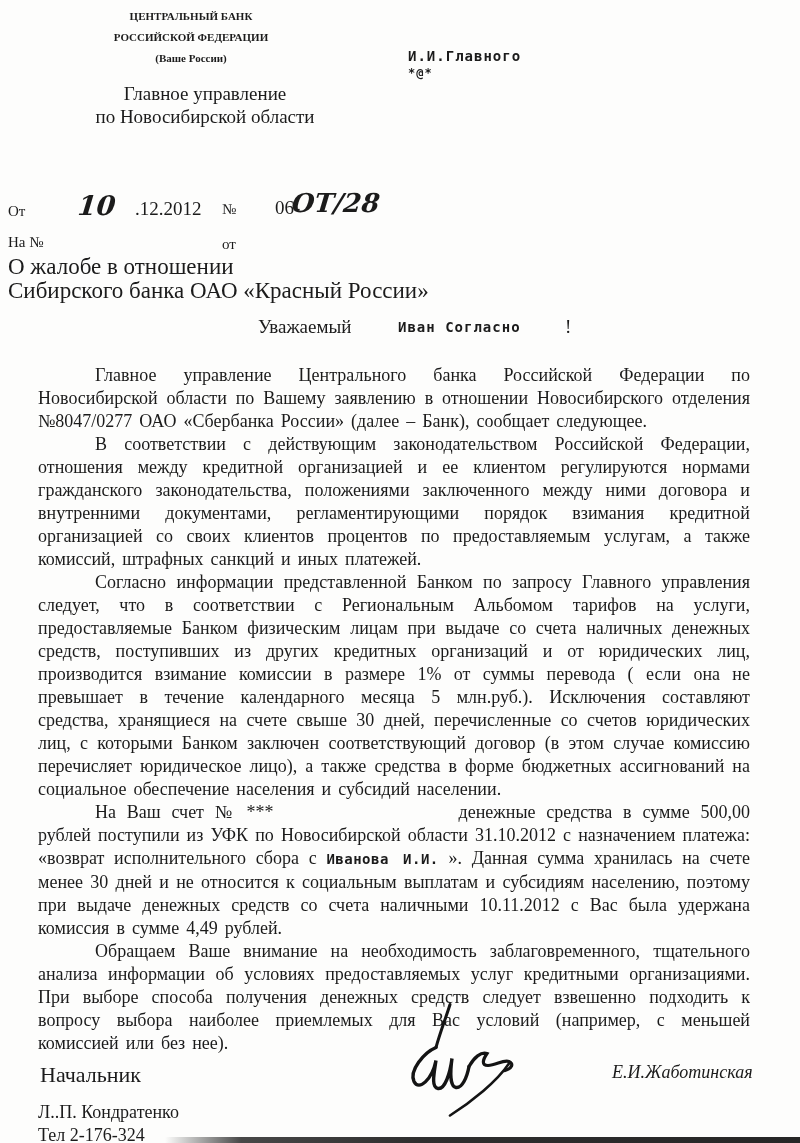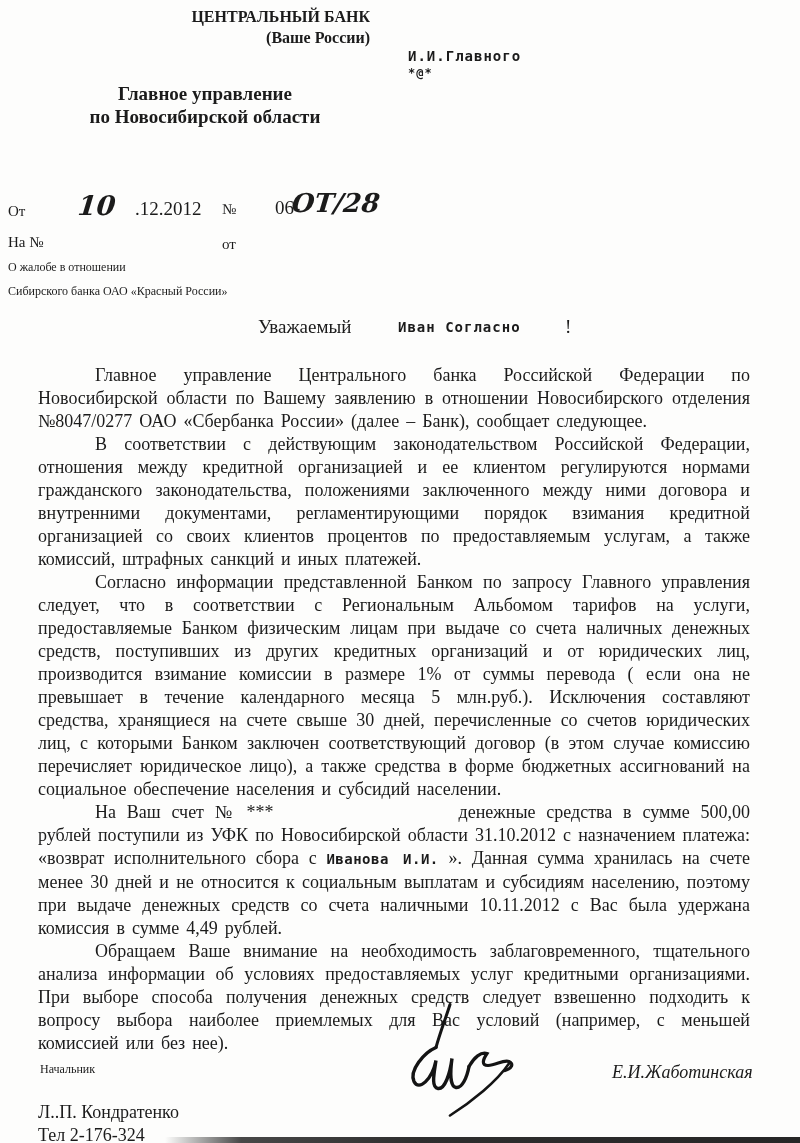--- a/index.html
+++ b/index.html
@@ -4,54 +4,55 @@
 <style>
   html,body{margin:0;padding:0;}
   body{
     width:800px;height:1143px;position:relative;
     background:#fdfdfc;color:#1b1b1b;
     font-family:"Liberation Serif", serif;
     overflow:hidden;
   }
   .abs{position:absolute;}
   
-  .org-block{left:40px;top:6px;width:330px;text-align:right;font-weight:bold;font-size:16px;line-height:21px;}
+  .org-block{left:26px;top:6px;width:330px;text-align:center;font-weight:bold;font-size:11px;line-height:21px;}
   .division-block{left:40px;top:82px;width:330px;text-align:center;}
-  .division-name{font-weight:bold;font-size:19px;line-height:23px;}
+  .division-name{font-weight:normal;font-size:19px;line-height:23px;}
   .address-line{font-size:12px;margin-top:2px;letter-spacing:0.3px;}
   .addressee{left:408px;top:48px;font-family:"DejaVu Sans Mono", monospace;font-size:14px;font-weight:600;letter-spacing:1px;}
   .addressee .mask{font-size:12px;letter-spacing:1px;margin-top:2px;}
   
   .ref-label{font-size:15px;}
   .handwritten{font-family:"DejaVu Serif", serif;font-style:italic;font-weight:600;transform:skewX(-6deg);display:inline-block;}
   .printed-num{font-size:19px;margin-left:19px;}
   
-  .subject{left:8px;top:255px;font-size:12px;line-height:24px;}
+  .subject{left:8px;top:255px;font-size:23px;line-height:24px;}
   
   .salutation-greeting{left:258px;top:316px;font-size:19px;}
   .salutation-name{left:398px;top:319px;font-family:"DejaVu Sans Mono", monospace;font-size:14px;font-weight:600;letter-spacing:1px;}
   .salutation-punct{left:565px;top:316px;font-size:19px;}
   
   .body-text{left:38px;top:364px;width:712px;font-size:18px;line-height:23px;text-align:justify;word-spacing:2.5px;}
   .body-text p{margin:0;text-indent:57px;}
   .mono-inline{font-family:"DejaVu Sans Mono", monospace;font-size:14px;font-weight:600;letter-spacing:0.5px;}
   .gap-spacer{display:inline-block;width:185px;}
   
-  .signoff-position{left:40px;top:1062px;font-size:12px;}
+  .signoff-position{left:40px;top:1062px;font-size:22px;}
   .signoff-name{left:612px;top:1062px;font-size:18px;font-style:italic;}
   .executor{left:38px;top:1101px;font-size:18px;line-height:23px;}
   .signature-svg{left:388px;top:998px;}
   .bottom-scan-bar{left:165px;top:1137px;width:635px;height:6px;
     background:linear-gradient(to right, rgba(40,40,40,0), rgba(40,40,40,0.85) 12%, #2e2e2e 40%, #262626);}
 </style>
 </head>
 <body>
 
 <div class="abs org-block">
   <div>ЦЕНТРАЛЬНЫЙ БАНК</div>
+  <div>РОССИЙСКОЙ ФЕДЕРАЦИИ</div>
   <div>(Ваше России)</div>
 </div>
 
 <div class="abs addressee">
   <div>И.И.Главного</div>
   <div class="mask">*@*</div>
 </div>
 
 <div class="abs division-block">
   <div class="division-name">Главное управление</div>

